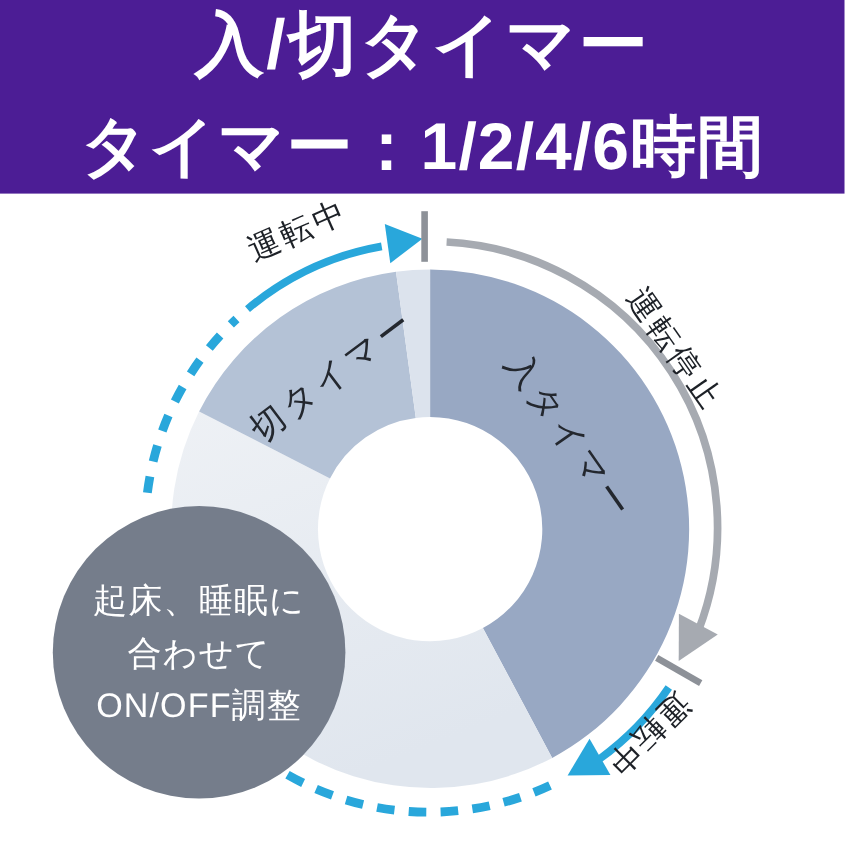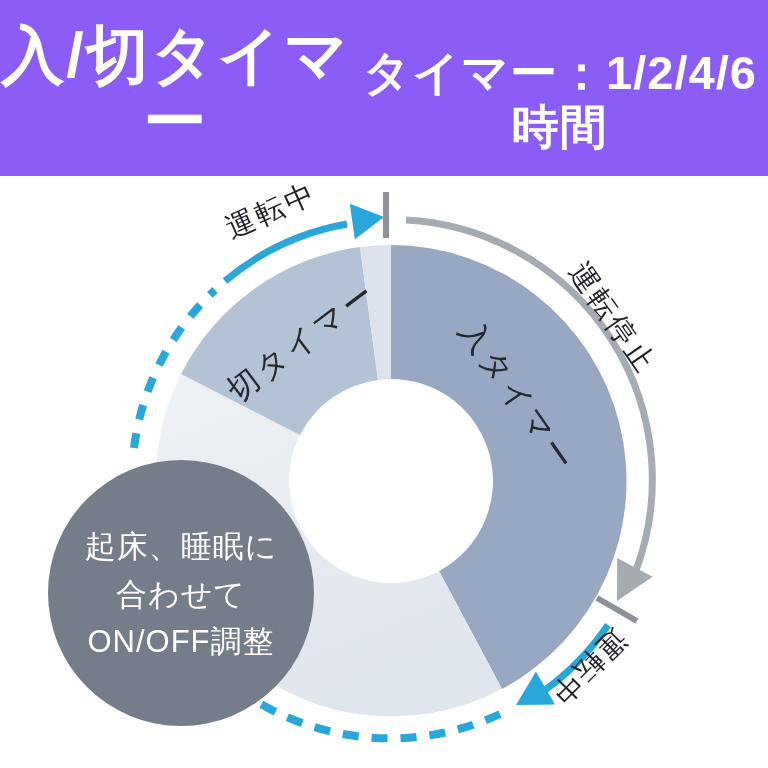--- a/index.html
+++ b/index.html
@@ -2,28 +2,28 @@
 <html><head>
 <meta charset="utf-8">
 <style>
   html,body{margin:0;padding:0;background:#ffffff;}
   .page{
     position:relative;width:768px;height:768px;overflow:hidden;background:#ffffff;
     font-family:"Liberation Sans", sans-serif;
   }
   .header{
     position:absolute;left:0;top:0;width:768px;height:176px;
-    background:#8b5cf6;color:#ffffff;text-align:center;
-    display:flex;flex-direction:row;justify-content:center;align-items:center;
+    background:#4c1d95;color:#ffffff;text-align:center;
+    display:flex;flex-direction:column;justify-content:center;align-items:center;
   }
   .header .title{
     font-size:63px;font-weight:700;letter-spacing:2px;line-height:1.05;
   }
   .header .subtitle{
-    font-size:47px;font-weight:700;letter-spacing:1px;line-height:1.15;margin-top:24px;
+    font-size:60px;font-weight:700;letter-spacing:1px;line-height:1.15;margin-top:24px;
   }
   svg{position:absolute;left:0;top:0;}
   .donut-label{
     font-size:31px;letter-spacing:4px;fill:#23272e;font-weight:400;
   }
   .arc-label{
     font-size:29px;letter-spacing:3px;fill:#1d2127;font-weight:500;
   }
   .callout-text{
     font-size:31px;fill:#ffffff;font-weight:500;letter-spacing:1px;

